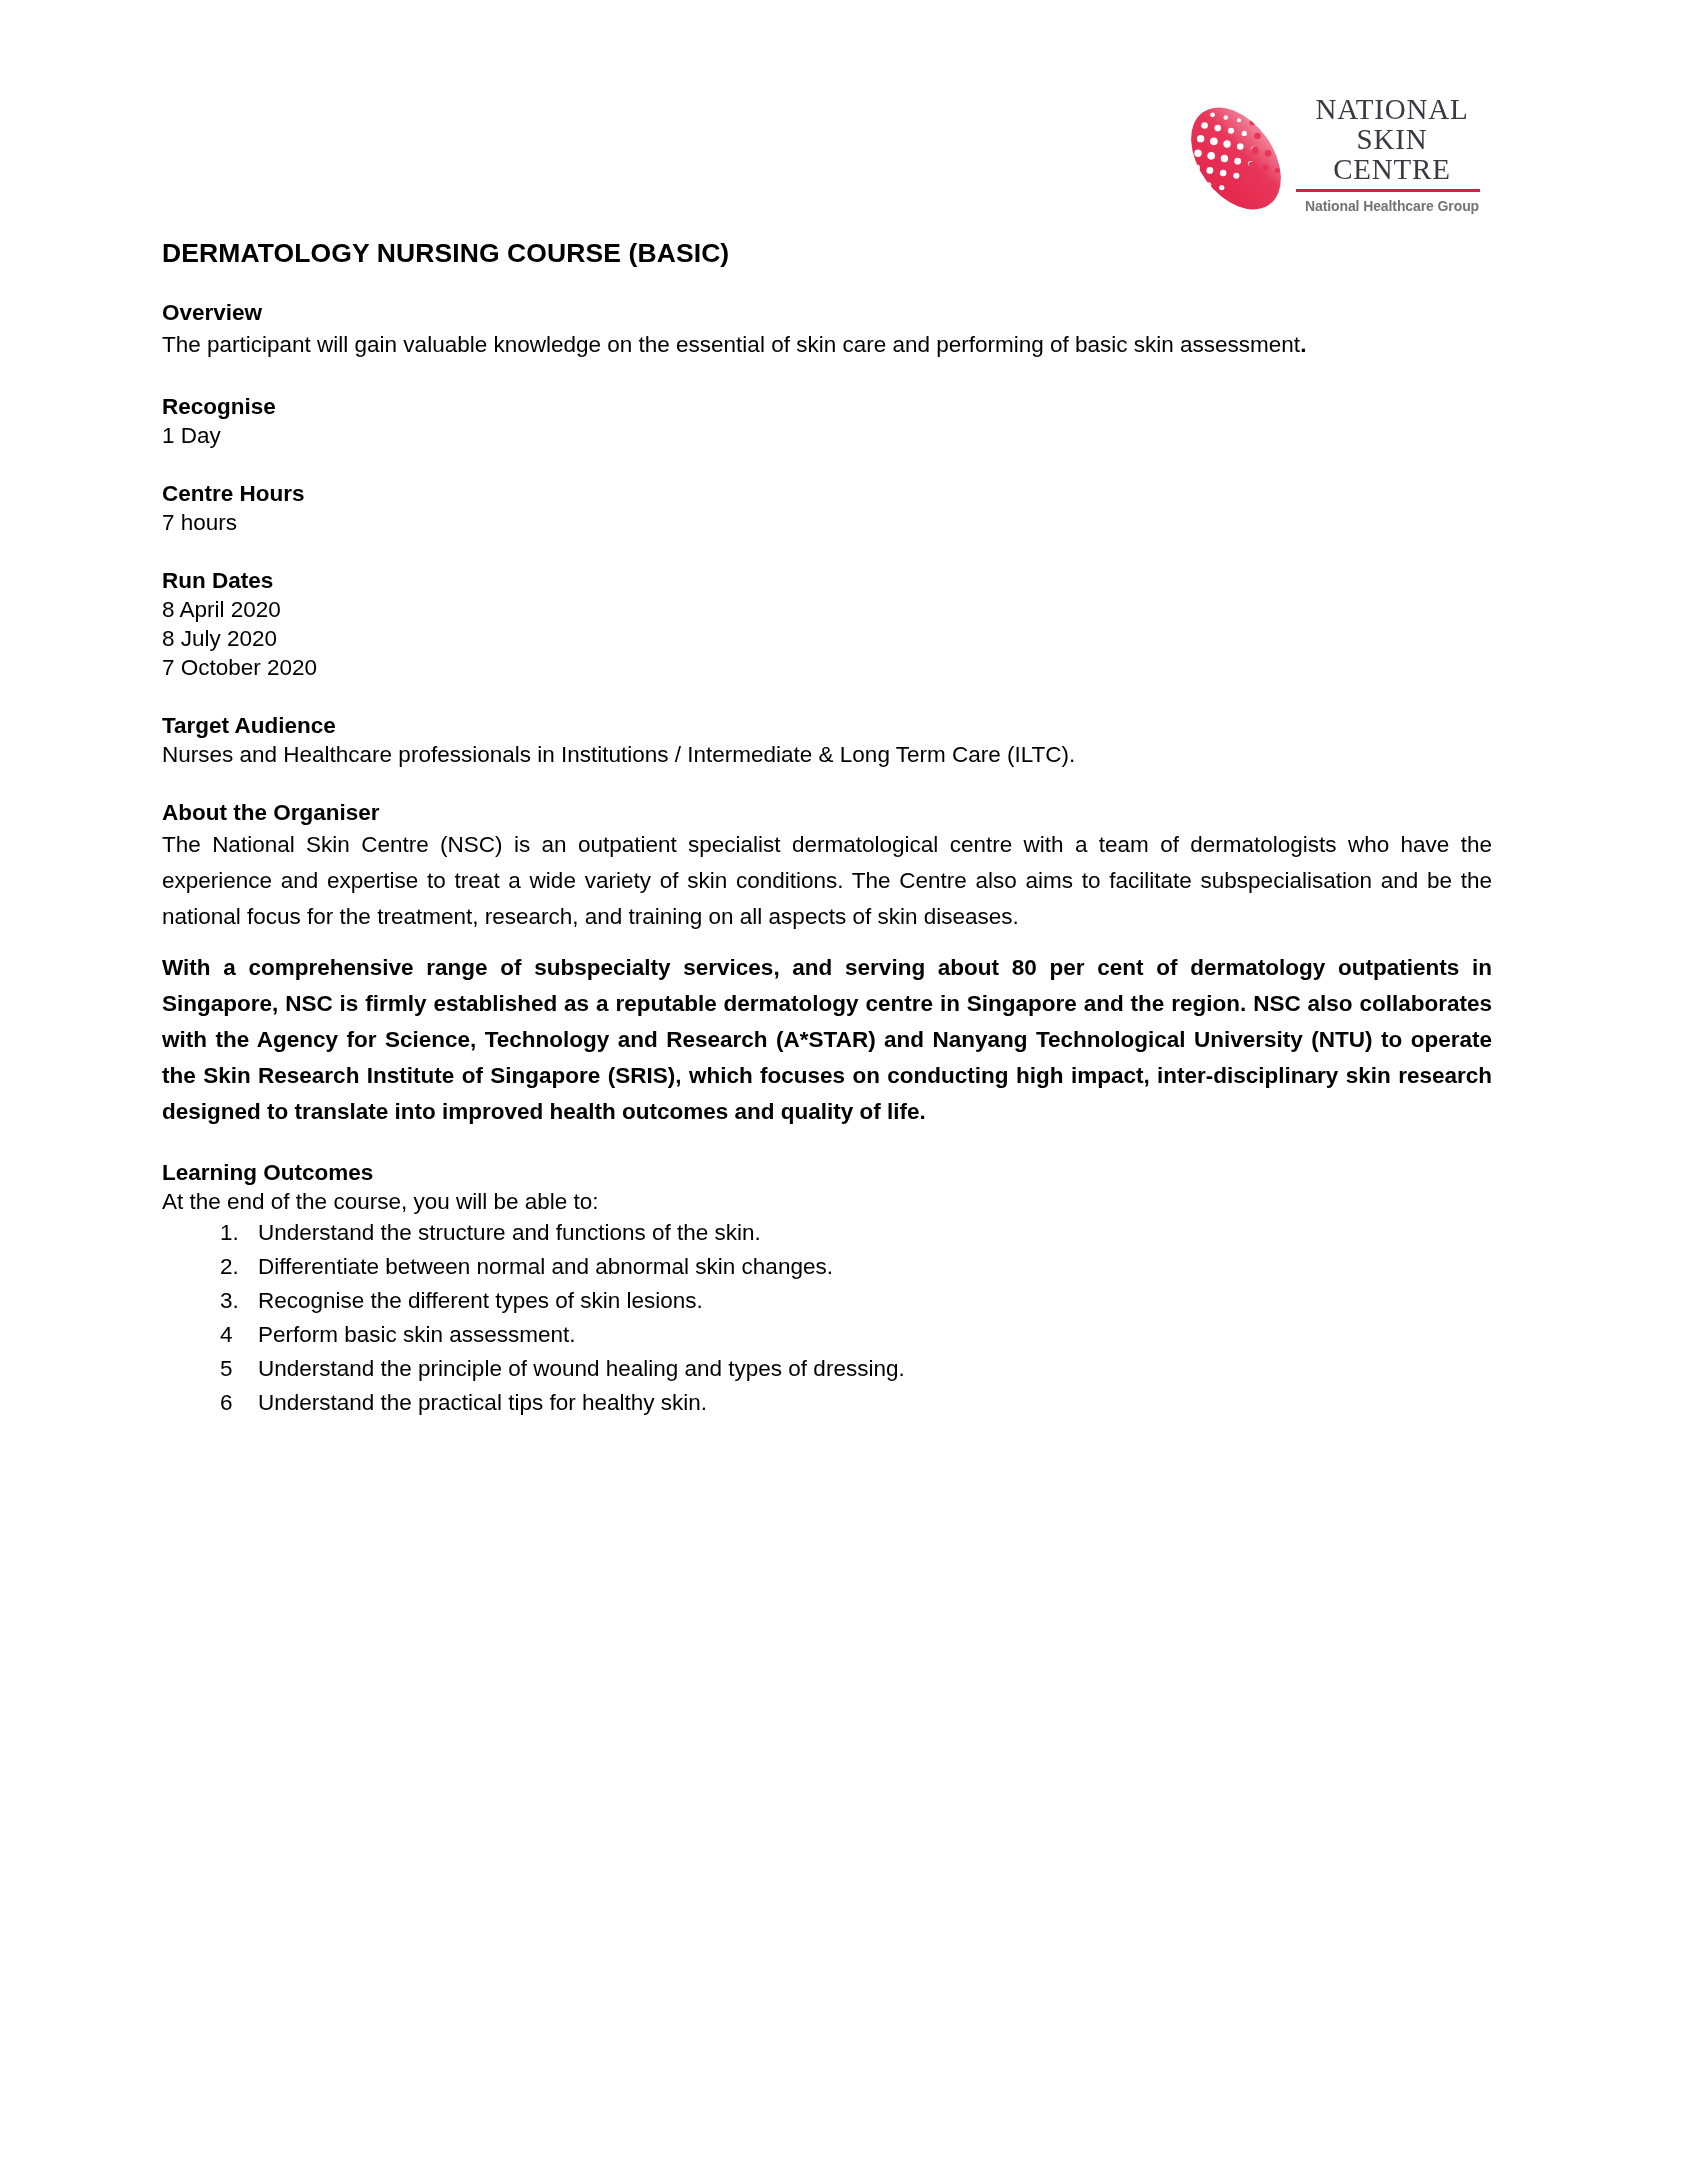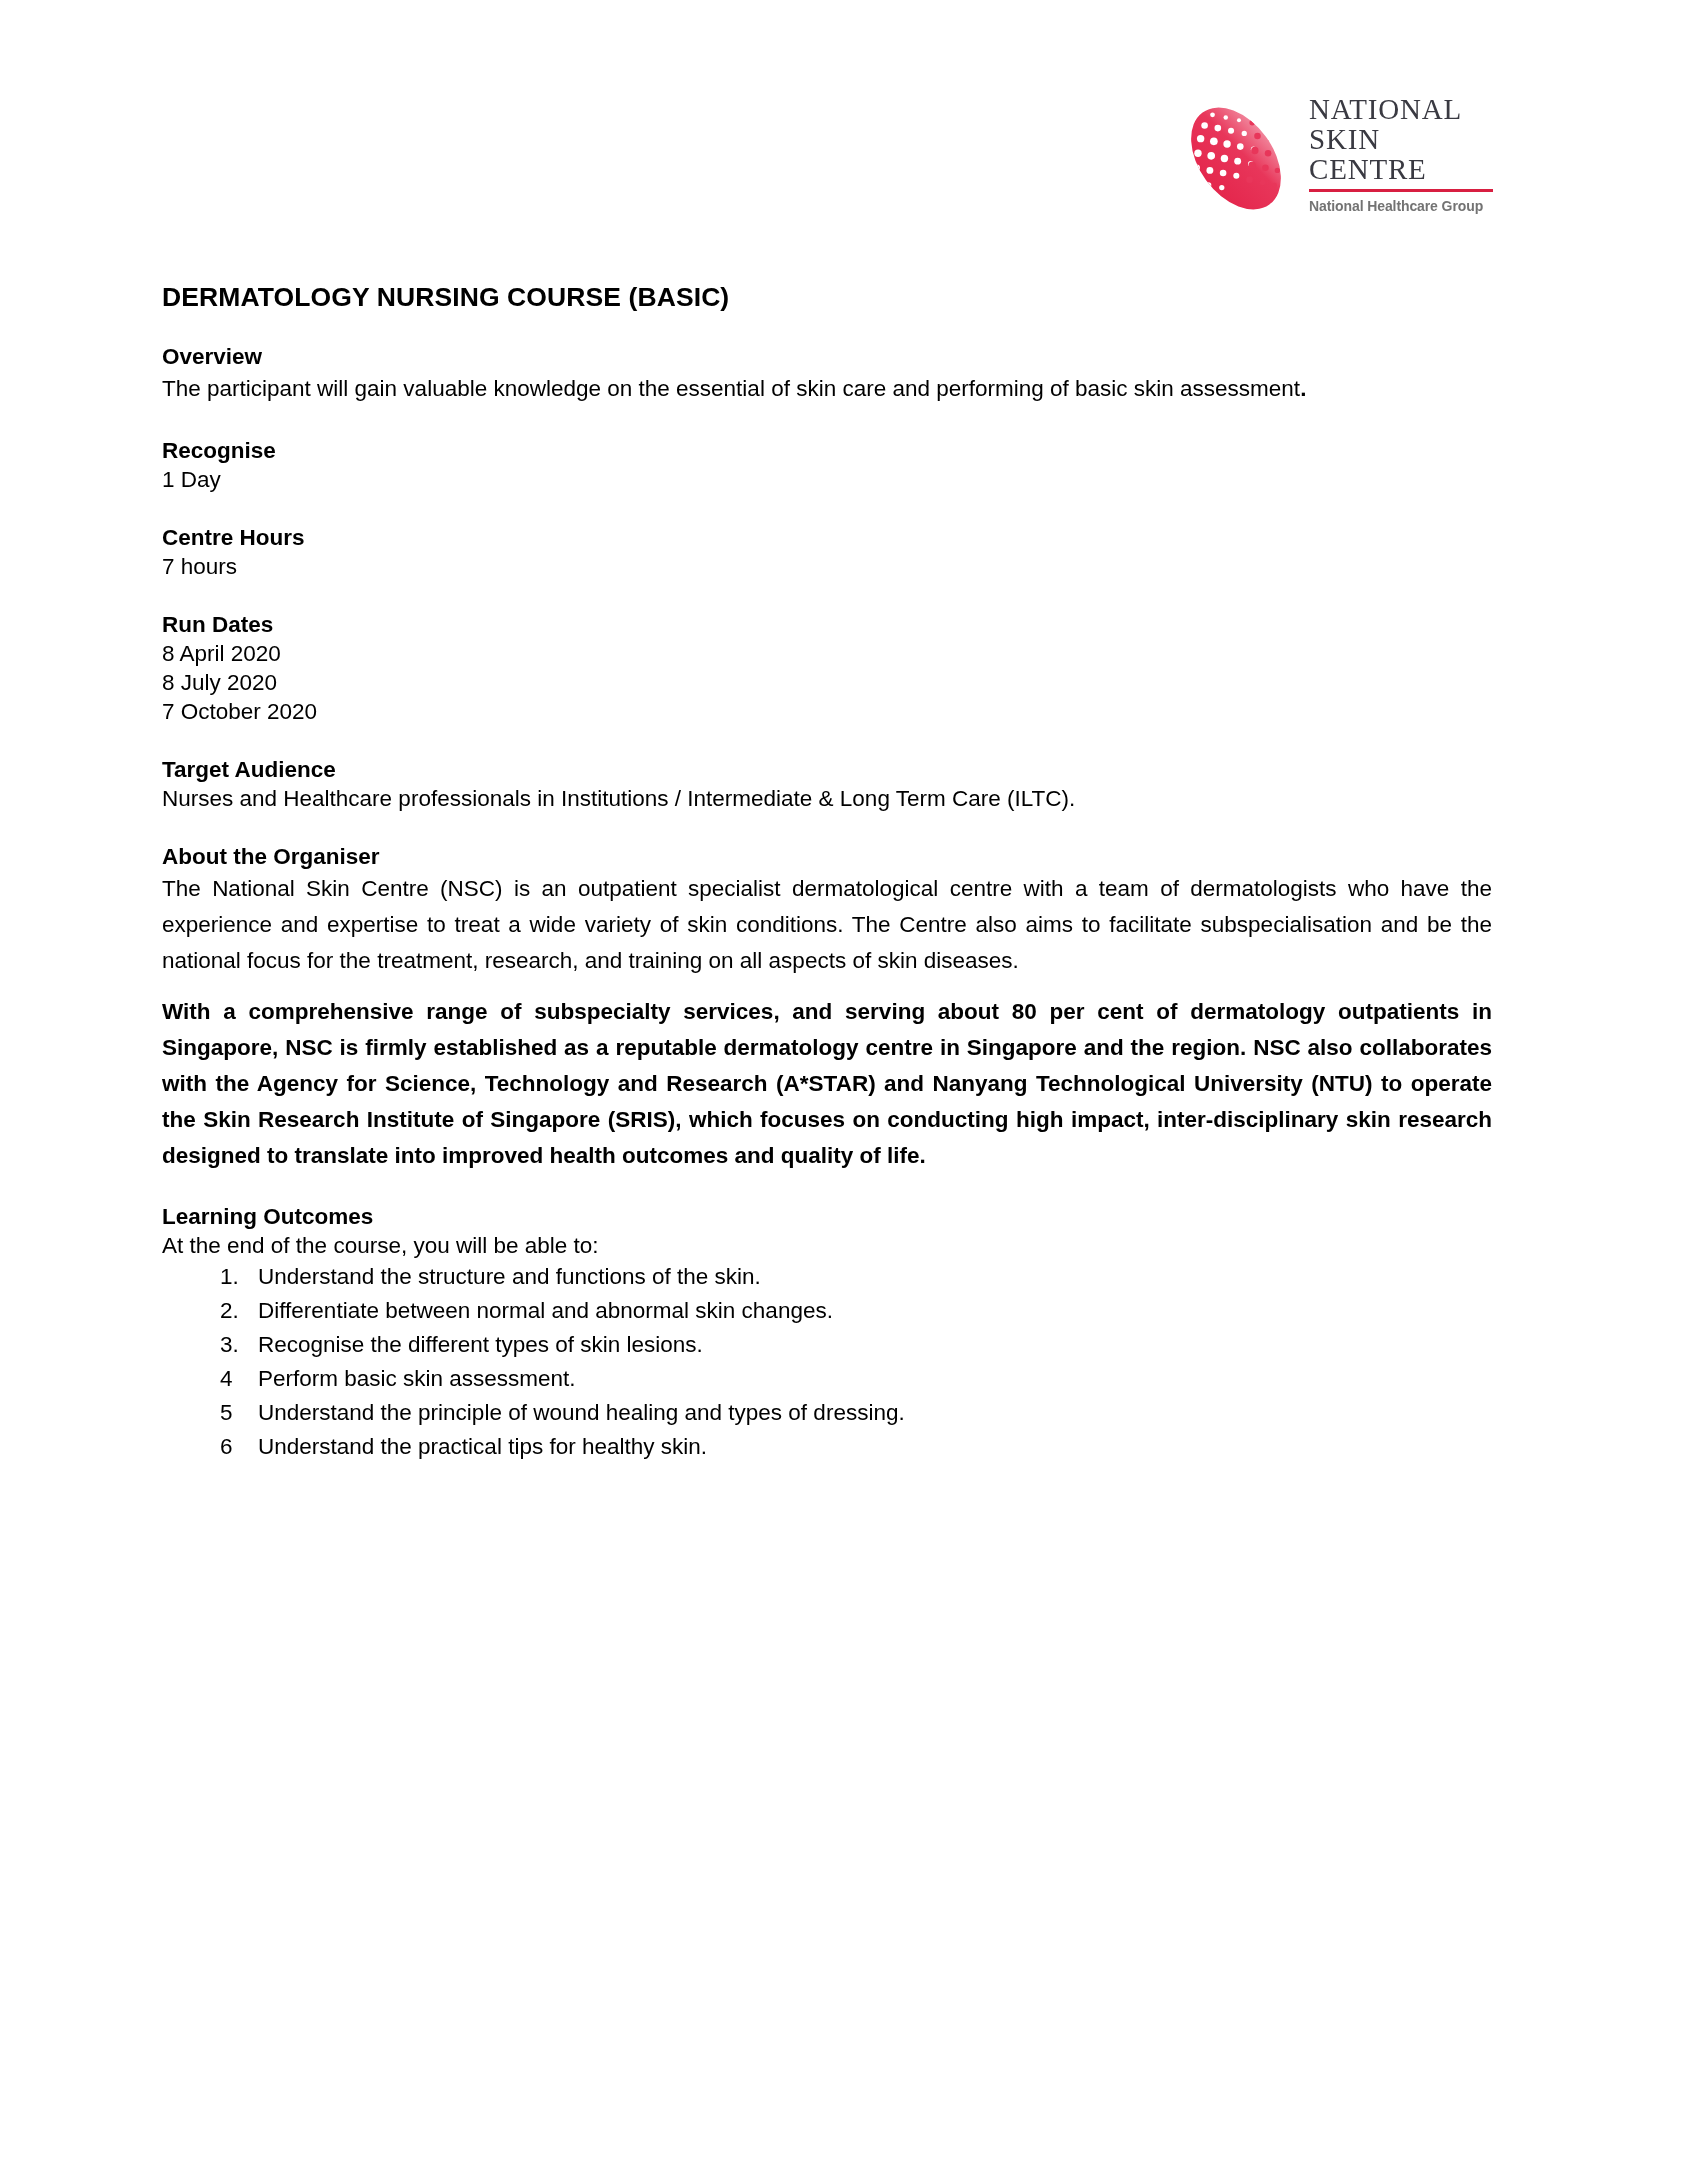--- a/index.html
+++ b/index.html
@@ -37,23 +37,24 @@
     position: absolute;
     left: 0px;
     top: 5.3px;
     width: 116px;
     height: 119px;
   }
   .logo-mark svg { display: block; width: 116px; height: 119px; }
 
   .logo-wordmark {
     position: absolute;
-    left: 131px;
+    left: 118px;
     top: 0px;
     width: 192px;
+    text-align: center;
   }
   .logo-wordmark .wm-line {
     font-family: "Liberation Serif", "DejaVu Serif", serif;
     font-size: 29px;
     line-height: 30px;
     letter-spacing: 0.8px;
     color: #3a3a42;
     white-space: nowrap;
   }
   .logo-rule {
@@ -71,21 +72,20 @@
     color: #737373;
     white-space: nowrap;
   }
 
   
   .doc {
     position: absolute;
     left: 162px;
     top: 237px;
     width: 1330px;
-    margin-top: 44px;
   }
 
   .doc-title {
     font-size: 26.5px;
     font-weight: bold;
     letter-spacing: 0.1px;
     margin: 0 0 0 0;
     line-height: 32px;
   }
 

